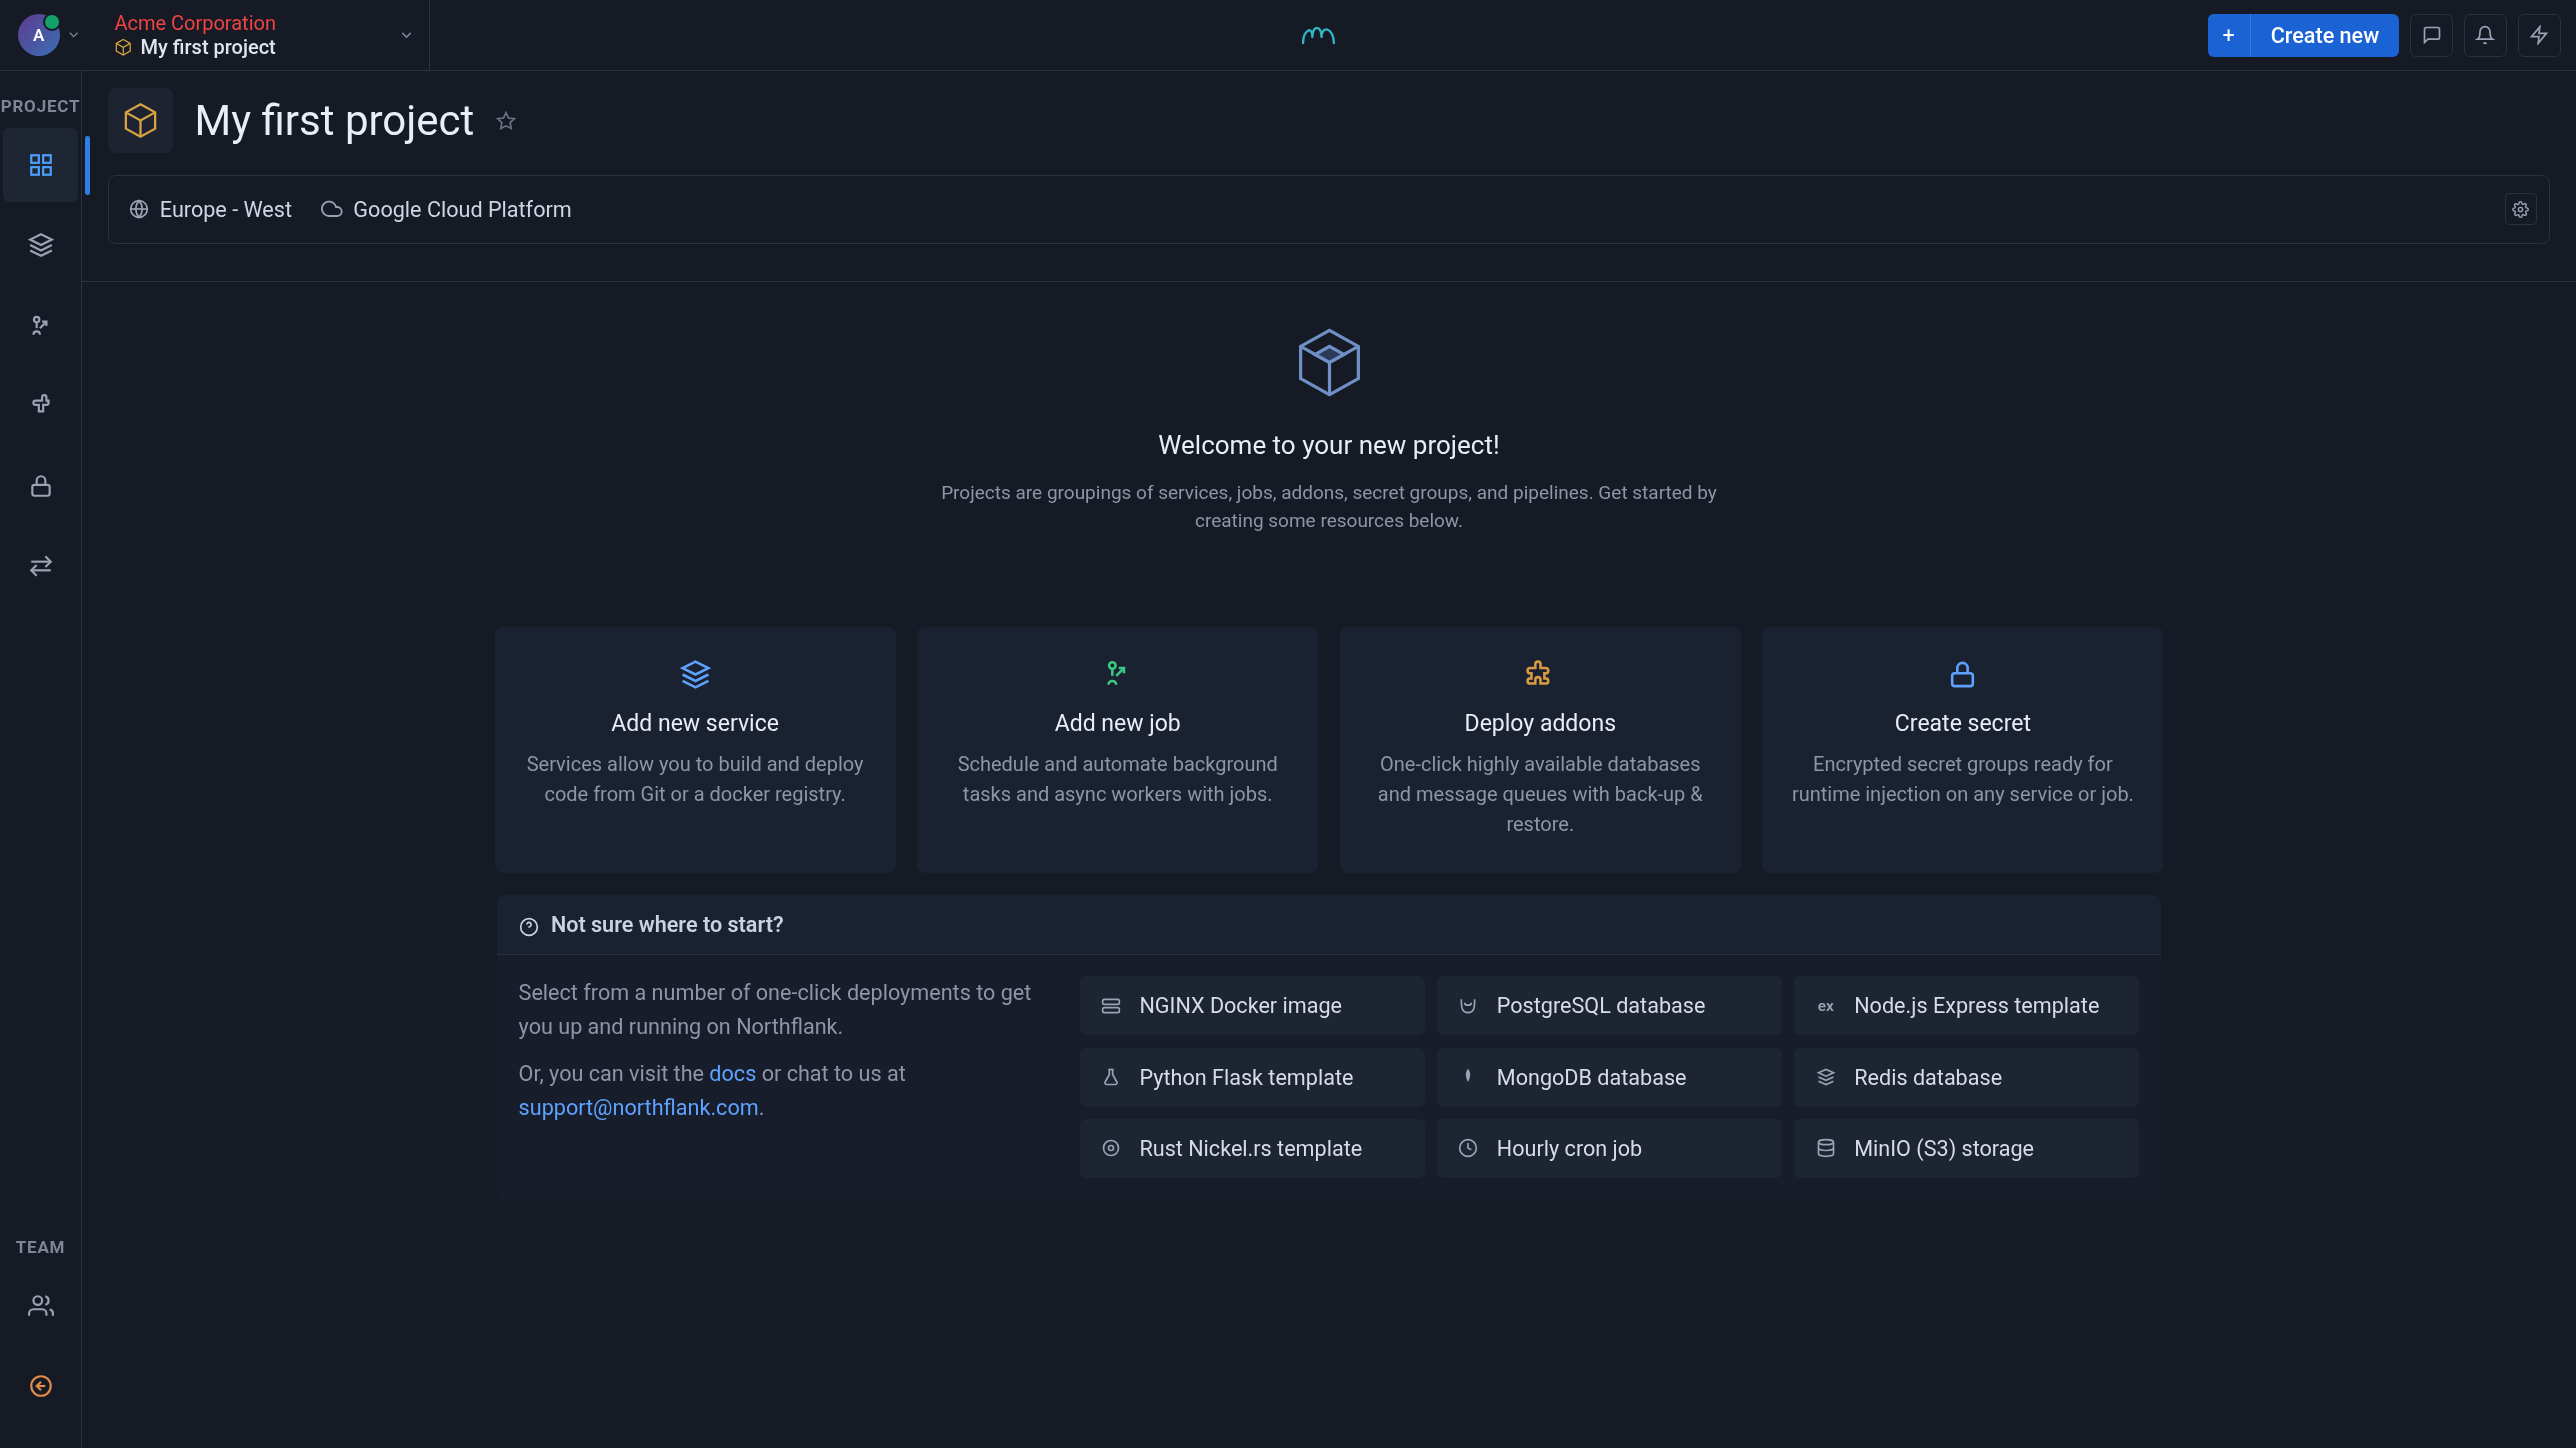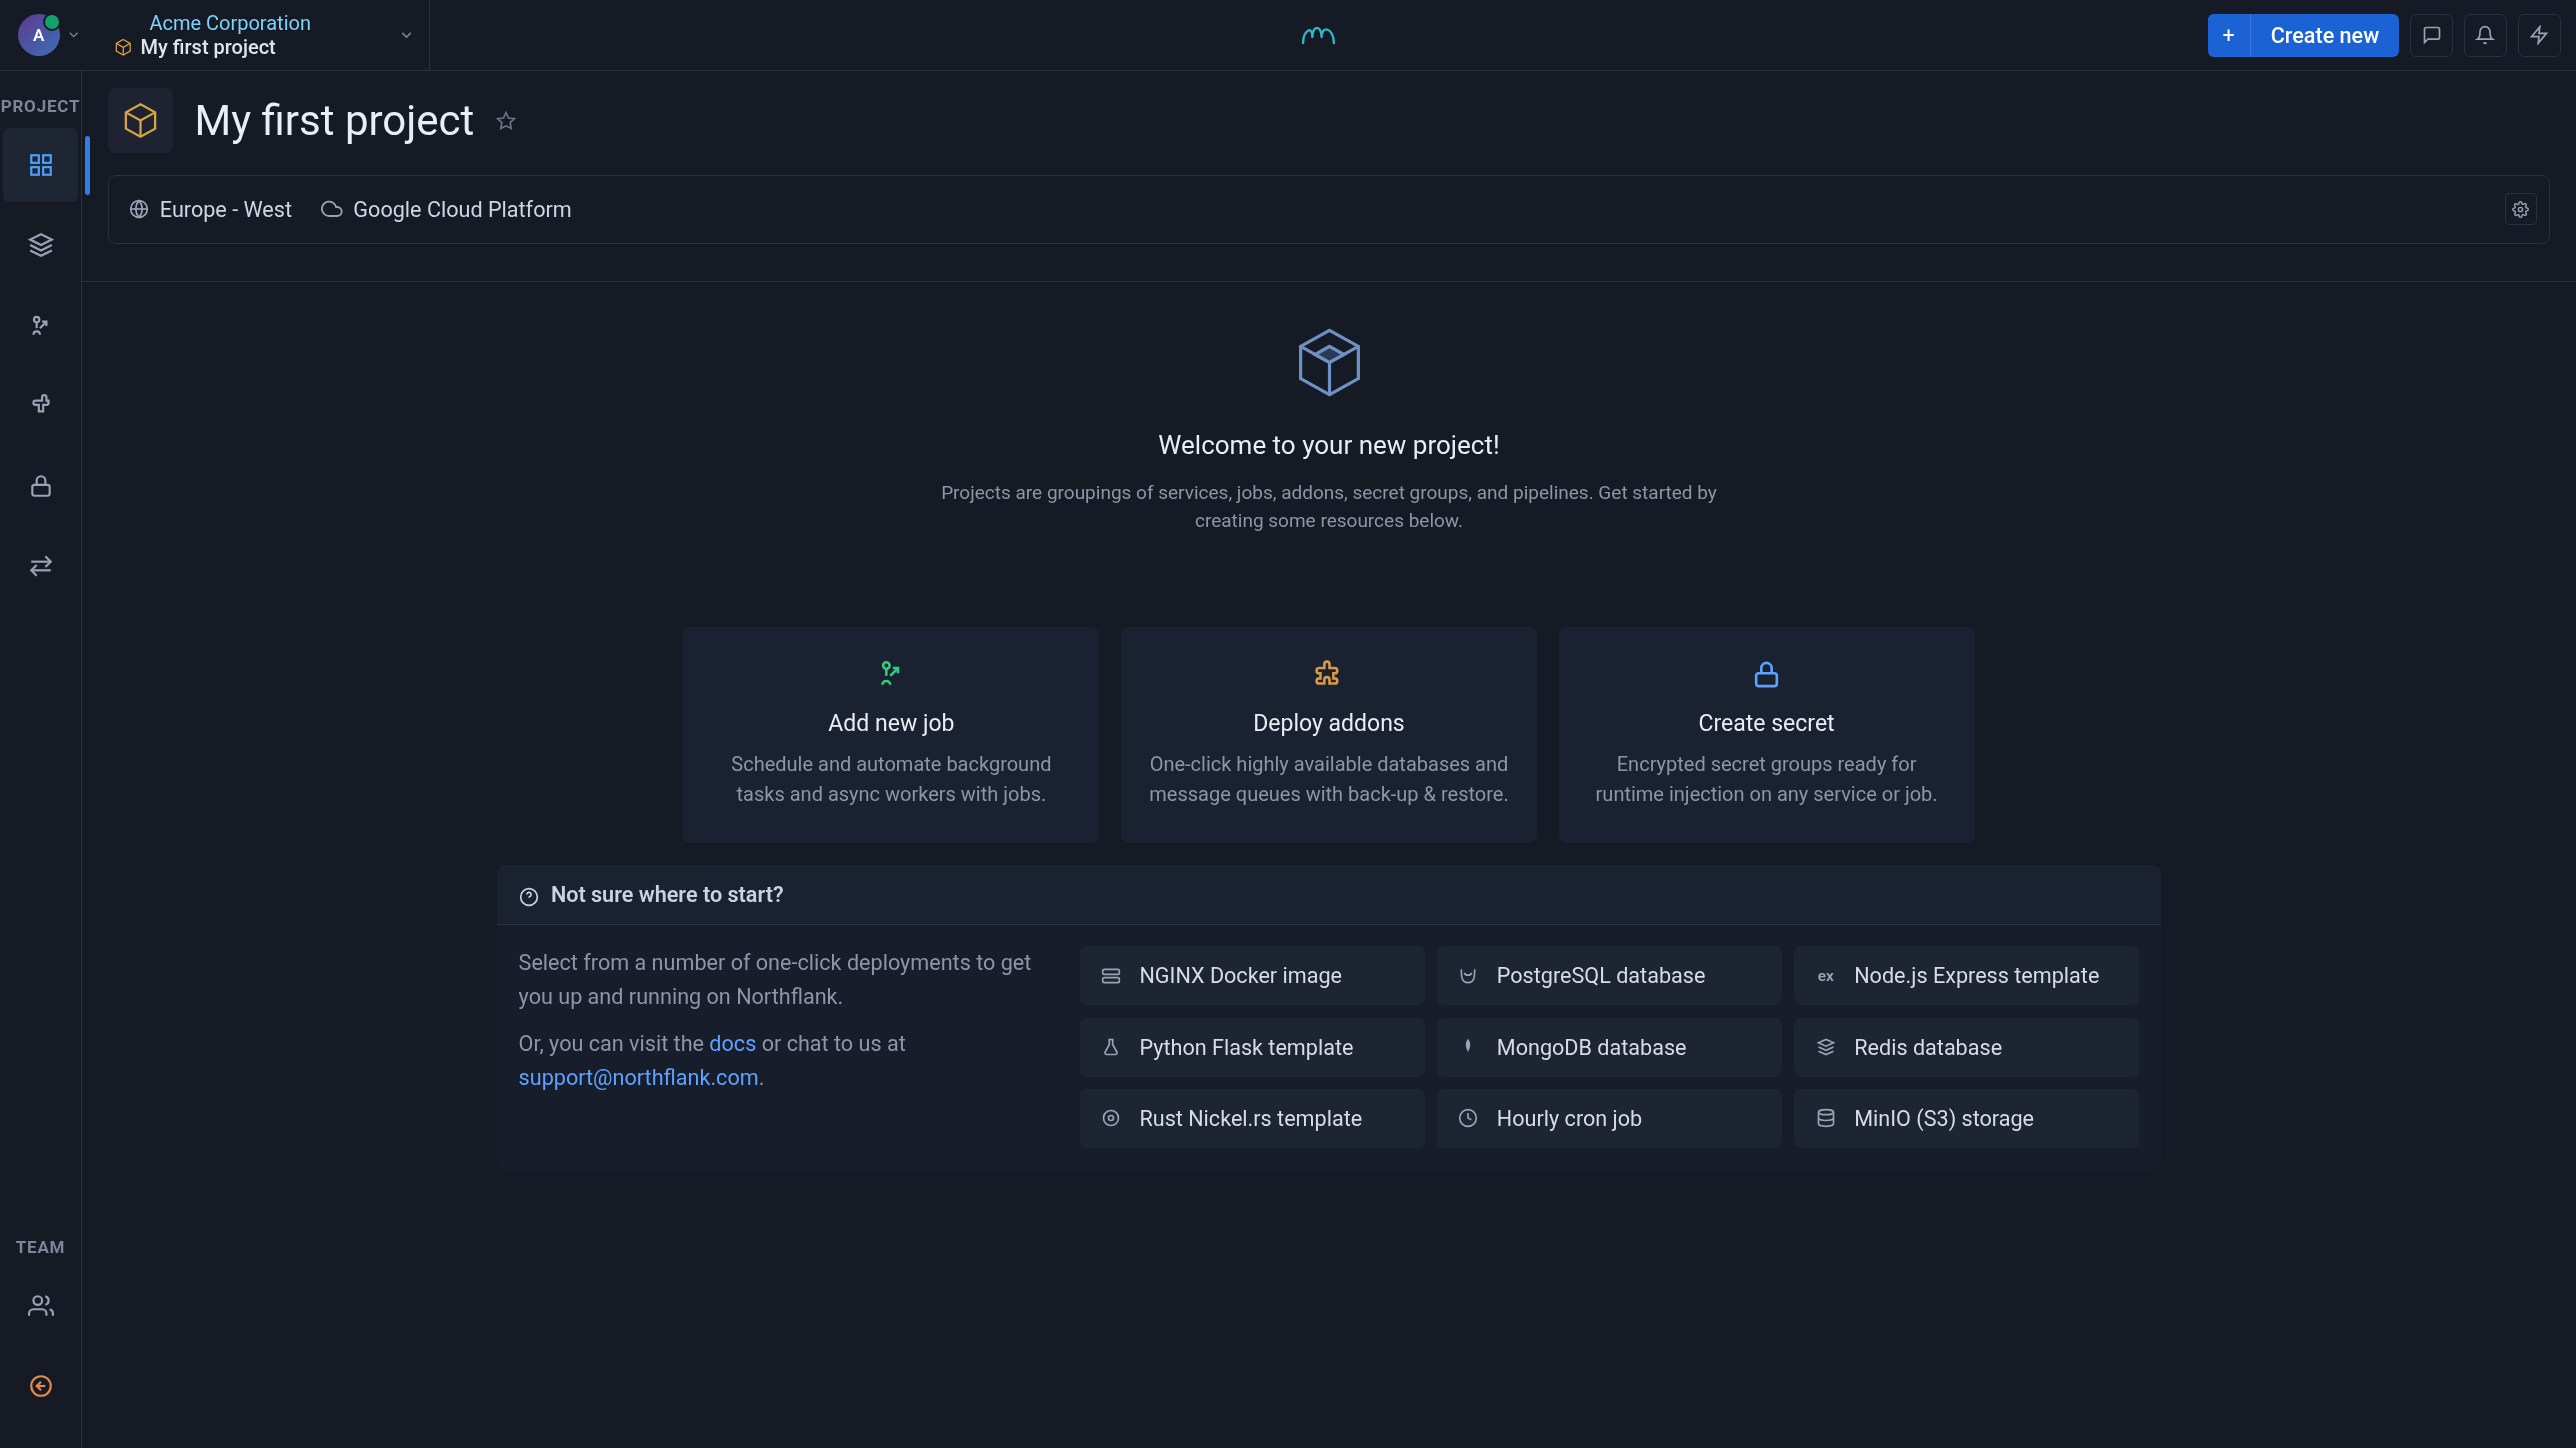--- a/index.html
+++ b/index.html
@@ -16,21 +16,21 @@
 
 
 .topbar { height:71px; display:flex; align-items:center; border-bottom:0.8px solid #2a3140; }
 .topbar-left { display:flex; align-items:center; height:100%; }
 .avatar-block { width:99px; height:100%; display:flex; align-items:center; justify-content:center; gap:6.2px; }
 .avatar { width:42px; height:42px; border-radius:50%; background:linear-gradient(135deg,#5e3b8f,#3a6fb5); display:flex; align-items:center; justify-content:center; color:#fff; font-size:17px; font-weight:600; position:relative; }
 .avatar .sub { position:absolute; right:-1.5px; top:-1.5px; width:18.5px; height:18.5px; border-radius:50%; background:#13a06a; border:2.3px solid #151a24; font-size:9.2px; display:flex; align-items:center; justify-content:center; }
 .chev { color:#7d8596; }
 .org-block { display:flex; flex-direction:column; justify-content:center; padding:0 15.4px 0 15.4px; height:100%; border-right:0.8px solid #2a3140; min-width:331px; position:relative; }
 .org-block .chev-right { position:absolute; right:14px; top:50%; transform:translateY(-50%); color:#7d8596; }
-.org-name { font-size:20px; color:#7dd3fc;margin-left:35px; }
+.org-name { font-size:20px; color:#ef4444; }
 .proj-name-row { display:flex; align-items:center; gap:7.7px; font-size:20px; color:#dfe4ee; font-weight:500; }
 .cube-small { width:18.5px; height:18.5px; }
 .topbar-center { flex:1; display:flex; align-items:center; justify-content:center; }
 .logo { width:37px; height:31px; }
 .topbar-right { display:flex; align-items:center; gap:10.8px; padding-right:15.4px; }
 .btn-create { display:flex; align-items:center; background:#1b62d4; border-radius:6.2px; overflow:hidden; height:43px; }
 .btn-create .plus { width:43px; height:43px; display:flex; align-items:center; justify-content:center; background:#1b62d4; color:#fff; font-size:21.6px; border-right:0.8px solid rgba(255,255,255,.15); }
 .btn-create .lbl { padding:0 20px; color:#fff; font-size:21.6px; font-weight:500; }
 .icon-btn { width:43px; height:43px; border:0.8px solid #2a3140; border-radius:6.2px; display:flex; align-items:center; justify-content:center; color:#9aa3b5; background:#151a24; }
 
@@ -277,20 +277,31 @@
               <path d="M7.5 9.5 L12 12 L16.5 9.5 L12 7 Z" fill="#2b3b57"></path>
             </svg>
         </div>
         <div class="welcome-title">Welcome to your new project!</div>
         <div class="welcome-sub">Projects are groupings of services, jobs, addons, secret groups, and pipelines. Get started by creating some resources below.</div>
       </div>
 
       <div class="cards">
         <div class="card">
           <div class="cicon">
+            <svg width="31" height="31" viewBox="0 0 24 24" fill="none" stroke="#5ea2ff" stroke-width="2">
+                <polygon points="12 2 2 7 12 12 22 7 12 2"></polygon>
+                <polyline points="2 17 12 22 22 17"></polyline>
+                <polyline points="2 12 12 17 22 12"></polyline>
+              </svg>
+          </div>
+          <div class="card-title">Add new service</div>
+          <div class="card-desc">Services allow you to build and deploy code from Git or a docker registry.</div>
+        </div>
+        <div class="card">
+          <div class="cicon">
             <svg width="31" height="31" viewBox="0 0 24 24" fill="none" stroke="#38c982" stroke-width="2">
                 <circle cx="8" cy="5" r="2.5"></circle>
                 <path d="M8 7.5 L8 13"></path>
                 <path d="M5 20 C5 16 11 16 11 20"></path>
                 <path d="M11 13 L17 7"></path>
                 <polyline points="13 7 17 7 17 11"></polyline>
               </svg>
           </div>
           <div class="card-title">Add new job</div>
           <div class="card-desc">Schedule and automate background tasks and async workers with jobs.</div>

